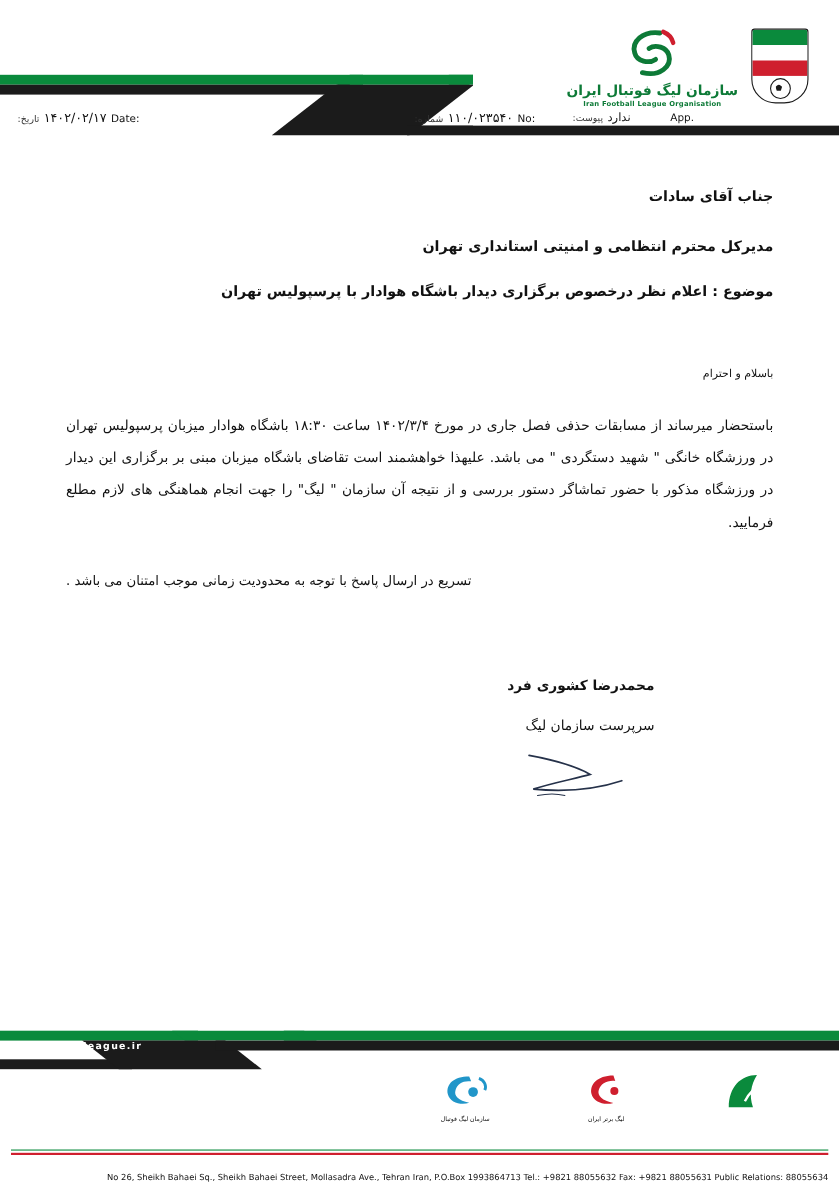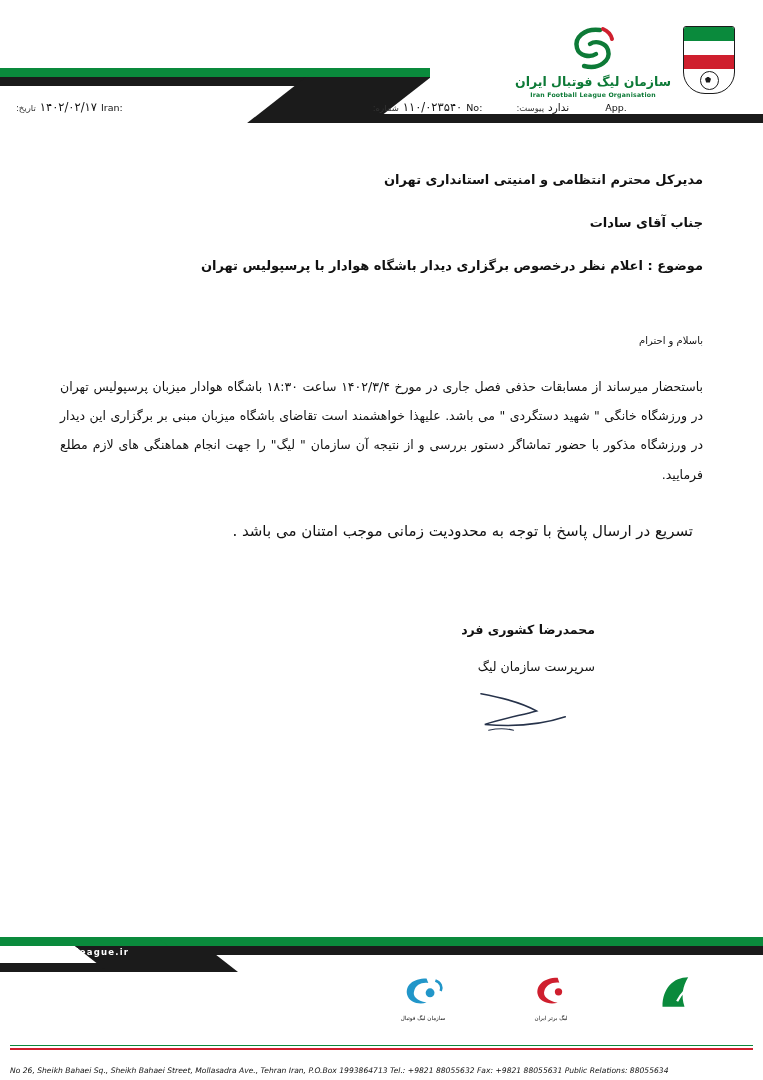--- a/index.html
+++ b/index.html
@@ -224,25 +224,25 @@
     margin-bottom: 26px;
   }
   .para {
     font-size: 12.5px;
     color: #111;
     line-height: 2.35;
     text-align: justify;
     margin: 0 0 26px 0;
   }
   .para2 {
-    font-size: 15px;
+    font-size: 12px;
     color: #111;
     line-height: 2.2;
     margin: 0;
-    text-align: right;
+    text-align: left;
     padding-right: 10px;
   }
   .signature-block {
     margin-top: 74px;
     padding-right: 108px;
     direction: rtl;
   }
   .sig-name {
     font-size: 12.5px;
     font-weight: bold;
@@ -376,24 +376,23 @@
     direction: rtl;
     white-space: nowrap;
   }
   .ft-addr-en {
     position: absolute;
     left: 10px;
     right: 10px;
     bottom: 5px;
     font-size: 7.6px;
     color: #111;
-    text-align: left;
+    text-align: right;
     direction: ltr;
     white-space: nowrap;
-    font-style: italic;
   }
 </style>
 </head>
 <body>
 
 <div class="page">
 
   <div class="header-band">
     <div class="hdr-green-1"></div>
     <div class="hdr-green-diag"></div>
@@ -419,42 +418,42 @@
       <div class="ffiri-flag">
         <div style="background:#0a8a3c"></div>
         <div style="background:#ffffff"></div>
         <div style="background:#cf1f2e"></div>
       </div>
       <div class="ffiri-ball"></div>
     </div>
 
     <div class="meta-row">
       <div class="meta-cell m-date">
-        <span class="meta-lbl-en">Iran:</span>
+        <span class="meta-lbl-en">Date:</span>
         <span class="meta-val">۱۴۰۲/۰۲/۱۷</span>
         <span class="meta-sub">تاریخ:</span>
       </div>
       <div class="meta-cell m-no">
         <span class="meta-lbl-en">No:</span>
         <span class="meta-val">۱۱۰/۰۲۳۵۴۰</span>
         <span class="meta-sub">شماره:</span>
       </div>
       <div class="meta-cell m-att">
         <span class="meta-val" style="font-size:10.5px">ندارد</span>
         <span class="meta-sub">پیوست:</span>
       </div>
       <div class="meta-cell m-app">
         <span class="meta-lbl-en">App.</span>
       </div>
     </div>
   </div>
 
   <div class="body-wrap">
+    <div class="addr-line first">جناب آقای سادات</div>
     <div class="addr-line">مدیرکل محترم انتظامی و امنیتی استانداری تهران</div>
-    <div class="addr-line first">جناب آقای سادات</div>
     <div class="subject">موضوع : اعلام نظر درخصوص برگزاری دیدار باشگاه هوادار با پرسپولیس تهران</div>
     <div class="salutation">باسلام و احترام</div>
     <p class="para">باستحضار میرساند از مسابقات حذفی فصل جاری در مورخ ۱۴۰۲/۳/۴ ساعت ۱۸:۳۰ باشگاه هوادار میزبان پرسپولیس تهران در ورزشگاه خانگی " شهید دستگردی " می باشد. علیهذا خواهشمند است تقاضای باشگاه میزبان مبنی بر برگزاری این دیدار در ورزشگاه مذکور با حضور تماشاگر دستور بررسی و از نتیجه آن سازمان " لیگ" را جهت انجام هماهنگی های لازم مطلع فرمایید.</p>
     <p class="para2">تسریع در ارسال پاسخ با توجه به محدودیت زمانی موجب امتنان می باشد .</p>
 
     <div class="signature-block">
       <div class="sig-name">محمدرضا کشوری فرد</div>
       <div class="sig-role">سرپرست سازمان لیگ</div>
       <div class="sig-mark">
         <svg viewBox="0 0 110 48" width="110" height="46" aria-hidden="true">

